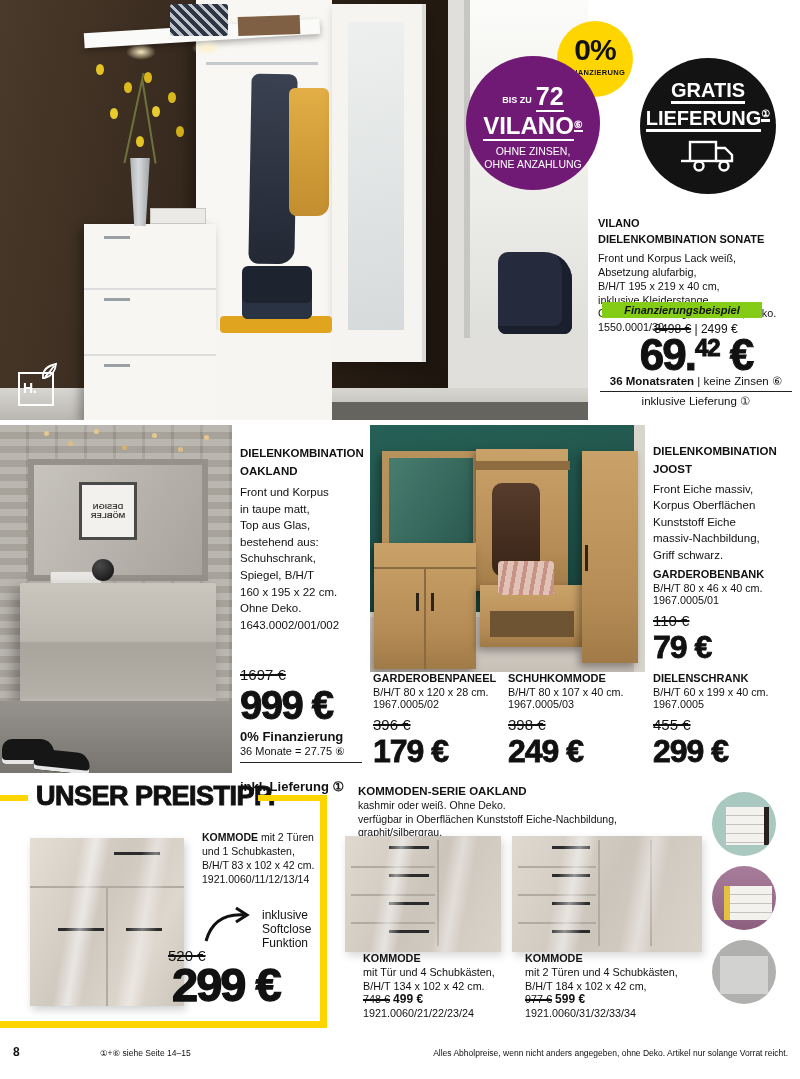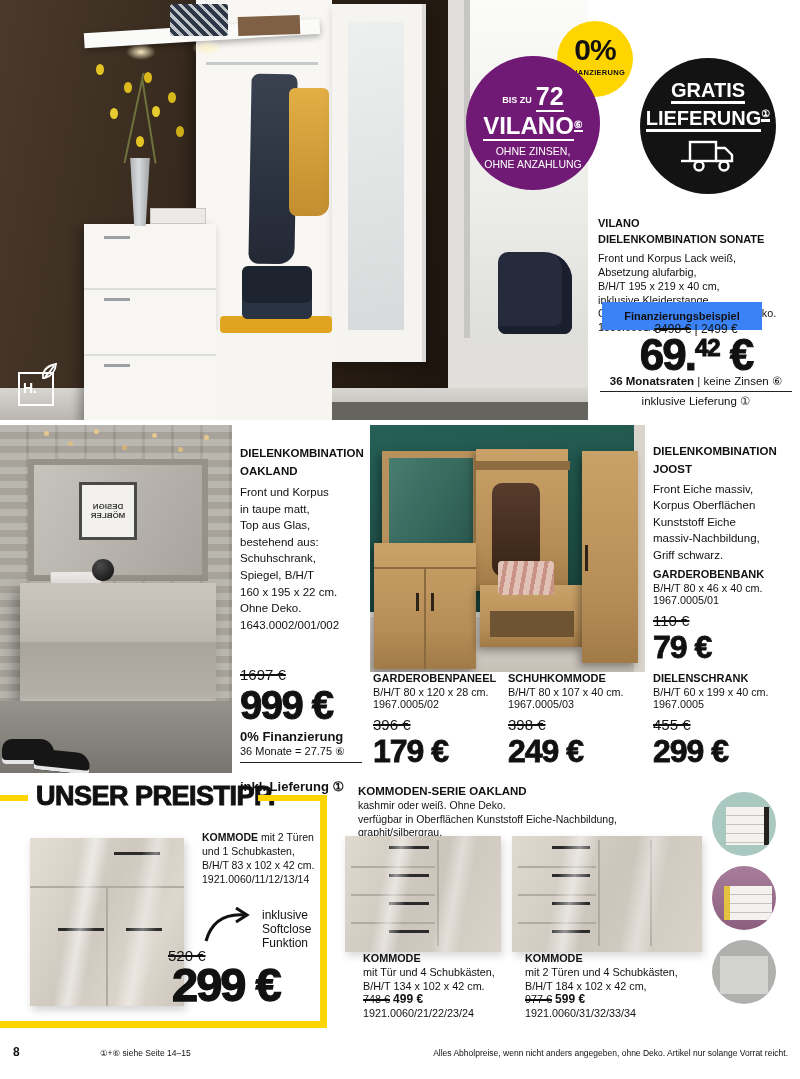--- a/index.html
+++ b/index.html
@@ -78,23 +78,23 @@
   .bg-w{font-size:20px;font-weight:700;line-height:24px;}
   .bg-w span{border-bottom:3px solid #fff;}
   .bg-fn{font-size:10px;vertical-align:8px;}
   .bg-w1{margin-top:20px;}
   .badge-gratis svg{margin-top:9px;}
 
   
   .vilano{left:598px;top:194px;width:196px;font-size:10.8px;line-height:13.7px;}
   .vilano .brand{font-weight:700;font-size:11px;margin-bottom:2px;margin-top:23px;}
   .vilano .pname{font-weight:700;font-size:11px;margin-bottom:6px;}
-  .fin-btn{left:602px;top:302px;width:160px;height:28px;background:#3b82f6;border:none;
+  .fin-btn{left:602px;top:302px;width:160px;height:16px;background:#84cc16;border:none;
            font-family:"Liberation Sans",sans-serif;font-size:11px;font-weight:700;color:#111;
-           text-align:center;line-height:16px;padding:0;cursor:pointer;}
+           text-align:center;line-height:16px;padding:0;cursor:pointer;font-style:italic;}
   .fin-prices{left:598px;top:322px;width:196px;font-size:12px;}
   .rate{left:598px;top:330px;width:196px;font-size:44px;font-weight:700;letter-spacing:-2px;
         -webkit-text-stroke:1px #111;}
   .rate sup{font-size:24px;letter-spacing:-1px;vertical-align:14px;text-align:center;}
   .rate-note{left:598px;top:374px;width:196px;font-size:11.5px;}
   .hr-div{left:600px;top:391px;width:192px;border-top:1.3px solid #222;}
   .deliv1{left:598px;top:394px;width:196px;font-size:11.5px;}
 
   
   .g-photo{left:0;top:425px;width:232px;height:348px;overflow:hidden;

